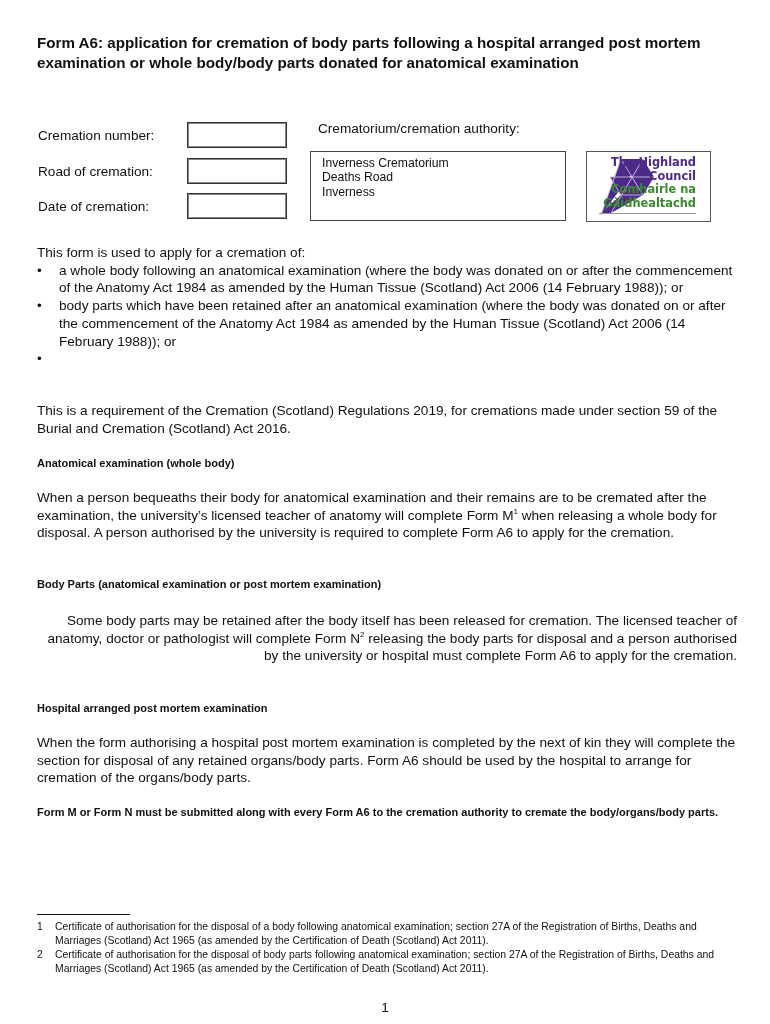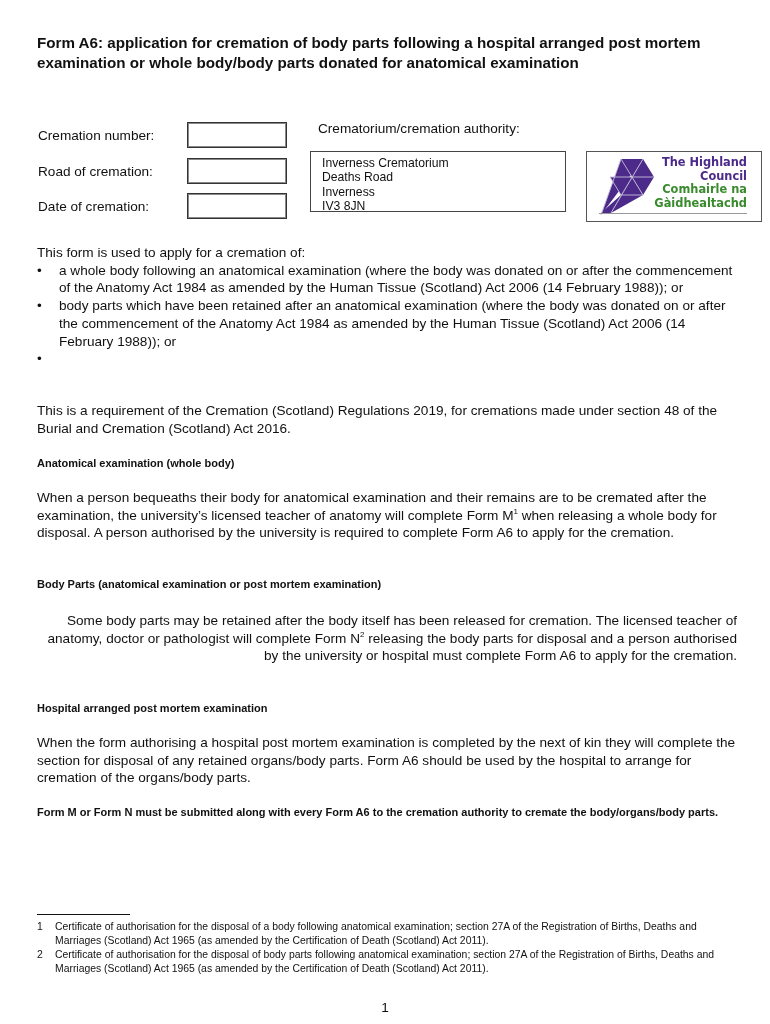--- a/index.html
+++ b/index.html
@@ -3,22 +3,22 @@
 <meta charset="utf-8">
 <style>
   html, body { margin: 0; padding: 0; background: #ffffff; }
   body { width: 770px; height: 1024px; position: relative; overflow: hidden;
          font-family: "Liberation Sans", sans-serif; color: #111; }
   .abs { position: absolute; }
   .title { left: 37px; top: 33px; width: 700px; font-size: 15.2px; font-weight: bold; line-height: 20px; color: #111; }
   .field-label { left: 38px; font-size: 13.6px; color: #111; }
   .field-box { left: 187px; width: 100px; height: 26px; border: 1px solid #333; box-shadow: inset 0 0 0 1px #888; box-sizing: border-box; background: #fff; }
   .auth-label { left: 318px; top: 121px; font-size: 13.6px; color: #111; }
-  .address-box { left: 310px; top: 151px; width: 256px; height: 61px; border: 1px solid #444; box-sizing: border-box; padding: 4px 11px; font-size: 12.2px; line-height: 14.3px; color: #111; }
-  .logo-box { left: 586px; top: 151px; width: 176px; height: 71px; border: 1px solid #555; box-sizing: border-box; background: #fff; }
+  .address-box { left: 310px; top: 151px; width: 256px; height: 70px; border: 1px solid #444; box-sizing: border-box; padding: 4px 11px; font-size: 12.2px; line-height: 14.3px; color: #111; }
+  .logo-box { left: 586px; top: 151px; width: 125px; height: 71px; border: 1px solid #555; box-sizing: border-box; background: #fff; }
   .logo-text { position: absolute; right: 14px; font-weight: bold; font-size: 11.4px; line-height: 13.5px; text-align: right; font-family: "DejaVu Sans", sans-serif; }
   .logo-line { position: absolute; left: 12px; right: 14px; bottom: 7px; height: 1px; background: #999; }
   .p { left: 37px; width: 700px; font-size: 13.6px; line-height: 17.7px; color: #111; }
   .h { left: 37px; width: 700px; font-size: 11px; line-height: 17.7px; font-weight: bold; color: #111; }
   ul.bullets { list-style: none; margin: 0; padding: 0; }
   ul.bullets li { position: relative; padding-left: 22px; }
   ul.bullets li .dot { position: absolute; left: 0; top: 0; }
   sup { font-size: 8px; vertical-align: top; line-height: 10px; }
   .fn-rule { left: 37px; top: 914px; width: 93px; height: 1px; background: #111; }
   .fn { left: 37px; width: 700px; font-size: 10.4px; line-height: 14px; color: #111; }
@@ -38,21 +38,20 @@
 <div class="abs field-box" style="top:158px;"></div>
 
 <div class="abs field-label" style="top:199px;">Date of cremation:</div>
 <div class="abs field-box" style="top:193px;"></div>
 
 <div class="abs auth-label">Crematorium/cremation authority:</div>
 <div class="abs address-box">
   <div>Inverness Crematorium</div>
   <div>Deaths Road</div>
   <div>Inverness</div>
-  <div>IV3 8JN</div>
 </div>
 
 <div class="abs logo-box">
   <svg style="position:absolute;left:12px;top:5px;" width="58" height="58" viewBox="0 0 58 58">
     <polygon points="22,2 44,2 2,58" fill="#4b2a8a"></polygon>
     <polygon points="22,2 44,2 33,20" fill="#4b2a8a"></polygon>
     <polygon points="33,20 44,2 55,20" fill="#4b2a8a"></polygon>
     <polygon points="11,20 33,20 22,38" fill="#4b2a8a"></polygon>
     <polygon points="33,20 55,20 44,38" fill="#4b2a8a"></polygon>
     <polygon points="22,38 33,20 44,38" fill="#4b2a8a"></polygon>
@@ -78,21 +77,21 @@
 
 <div class="abs p" style="top:244px;">
   <div>This form is used to apply for a cremation of:</div>
   <ul class="bullets">
     <li><span class="dot">•</span><span>a whole body following an anatomical examination (where the body was donated on or after the commencement of the Anatomy Act 1984 as amended by the Human Tissue (Scotland) Act 2006 (14 February 1988)); or</span></li>
     <li><span class="dot">•</span><span>body parts which have been retained after an anatomical examination (where the body was donated on or after the commencement of the Anatomy Act 1984 as amended by the Human Tissue (Scotland) Act 2006 (14 February 1988)); or</span></li>
     <li><span class="dot">•</span></li>
   </ul>
 </div>
 
-<div class="abs p" style="top:402px;">This is a requirement of the Cremation (Scotland) Regulations 2019, for cremations made under section 48 of the Burial and Cremation (Scotland) Act 2016.</div>
+<div class="abs p" style="top:402px;">This is a requirement of the Cremation (Scotland) Regulations 2019, for cremations made under section 59 of the Burial and Cremation (Scotland) Act 2016.</div>
 
 <div class="abs h" style="top:455px;">Anatomical examination (whole body)</div>
 <div class="abs p" style="top:489px;"><span>When a person bequeaths their body for anatomical examination and their remains are to be cremated after the examination, the university’s licensed teacher of anatomy will complete Form M</span><sup>1</sup><span> when releasing a whole body for disposal. A person authorised by the university is required to complete Form A6 to apply for the cremation.</span></div>
 
 <div class="abs h" style="top:576px;">Body Parts (anatomical examination or post mortem examination)</div>
 <div class="abs p" style="top:612px;text-align:right;"><span>Some body parts may be retained after the body itself has been released for cremation. The licensed teacher of anatomy, doctor or pathologist will complete Form N</span><sup>2</sup><span> releasing the body parts for disposal and a person authorised by the university or hospital must complete Form A6 to apply for the cremation.</span></div>
 
 <div class="abs h" style="top:700px;">Hospital arranged post mortem examination</div>
 <div class="abs p" style="top:734px;">When the form authorising a hospital post mortem examination is completed by the next of kin they will complete the section for disposal of any retained organs/body parts. Form A6 should be used by the hospital to arrange for cremation of the organs/body parts.</div>
 

